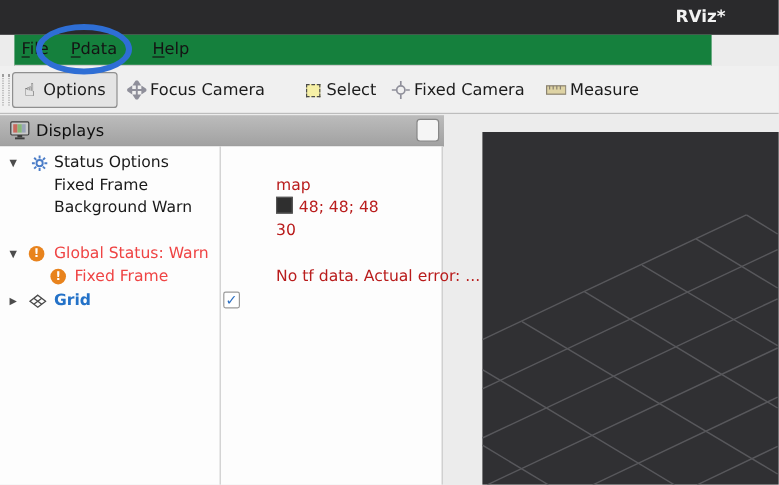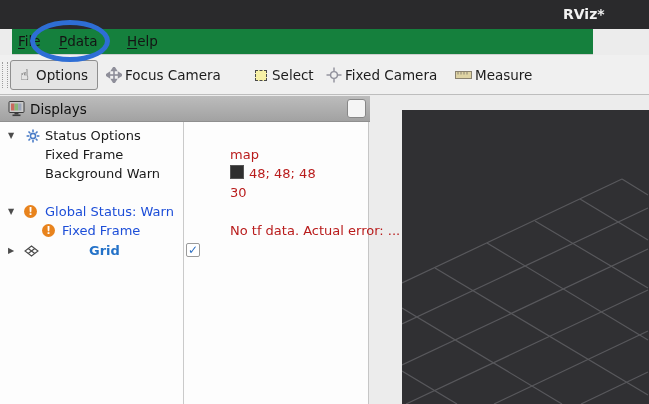--- a/index.html
+++ b/index.html
@@ -47,22 +47,22 @@
   .float-btn{position:absolute;left:347px;top:3px;width:19px;height:19px;background:#f5f5f5;
              border:1px solid #878787;border-radius:3px;box-sizing:border-box;}
   .dtree{position:absolute;left:0;top:26px;width:369px;height:282px;background:#fdfdfd;
          border-right:1px solid #c6c6c6;box-sizing:border-box;}
   .col-divider{position:absolute;left:183px;top:0;width:1px;height:282px;background:#cacaca;}
 
   .trow{position:absolute;left:0;height:19px;width:369px;line-height:19px;font-size:13px;}
   .expander{position:absolute;top:0;width:12px;color:#4c4c4c;font-size:8px;text-align:center;}
   .rname{position:absolute;top:0;white-space:nowrap;}
   .rvalue{position:absolute;left:187px;top:0;white-space:nowrap;color:#b91c1c;margin-left:43px;}
-  .orange{color:#1d4ed8;}
-  .blue-bold{color:#2472c8;font-weight:bold;margin-left:44px;}
+  .orange{color:#ef4444;}
+  .blue-bold{color:#2472c8;font-weight:bold;}
   .warn-icon{position:absolute;top:3px;width:13px;height:13px;border-radius:50%;background:#e8831d;
              color:#fff;font-size:10px;font-weight:bold;text-align:center;line-height:13px;}
   .gear-icon,.grid-icon{position:absolute;top:3px;}
   .swatch{display:inline-block;width:12px;height:12px;background:#2f2f2f;border:1px solid #555;
           vertical-align:-1px;margin-right:5px;}
   .checkbox{position:absolute;left:186px;top:2px;width:14px;height:14px;background:#fff;
             border:1px solid #9a9a9a;box-sizing:border-box;border-radius:2px;
             color:#2d6fc2;font-size:12px;font-weight:bold;line-height:12px;text-align:center;}
 
   

